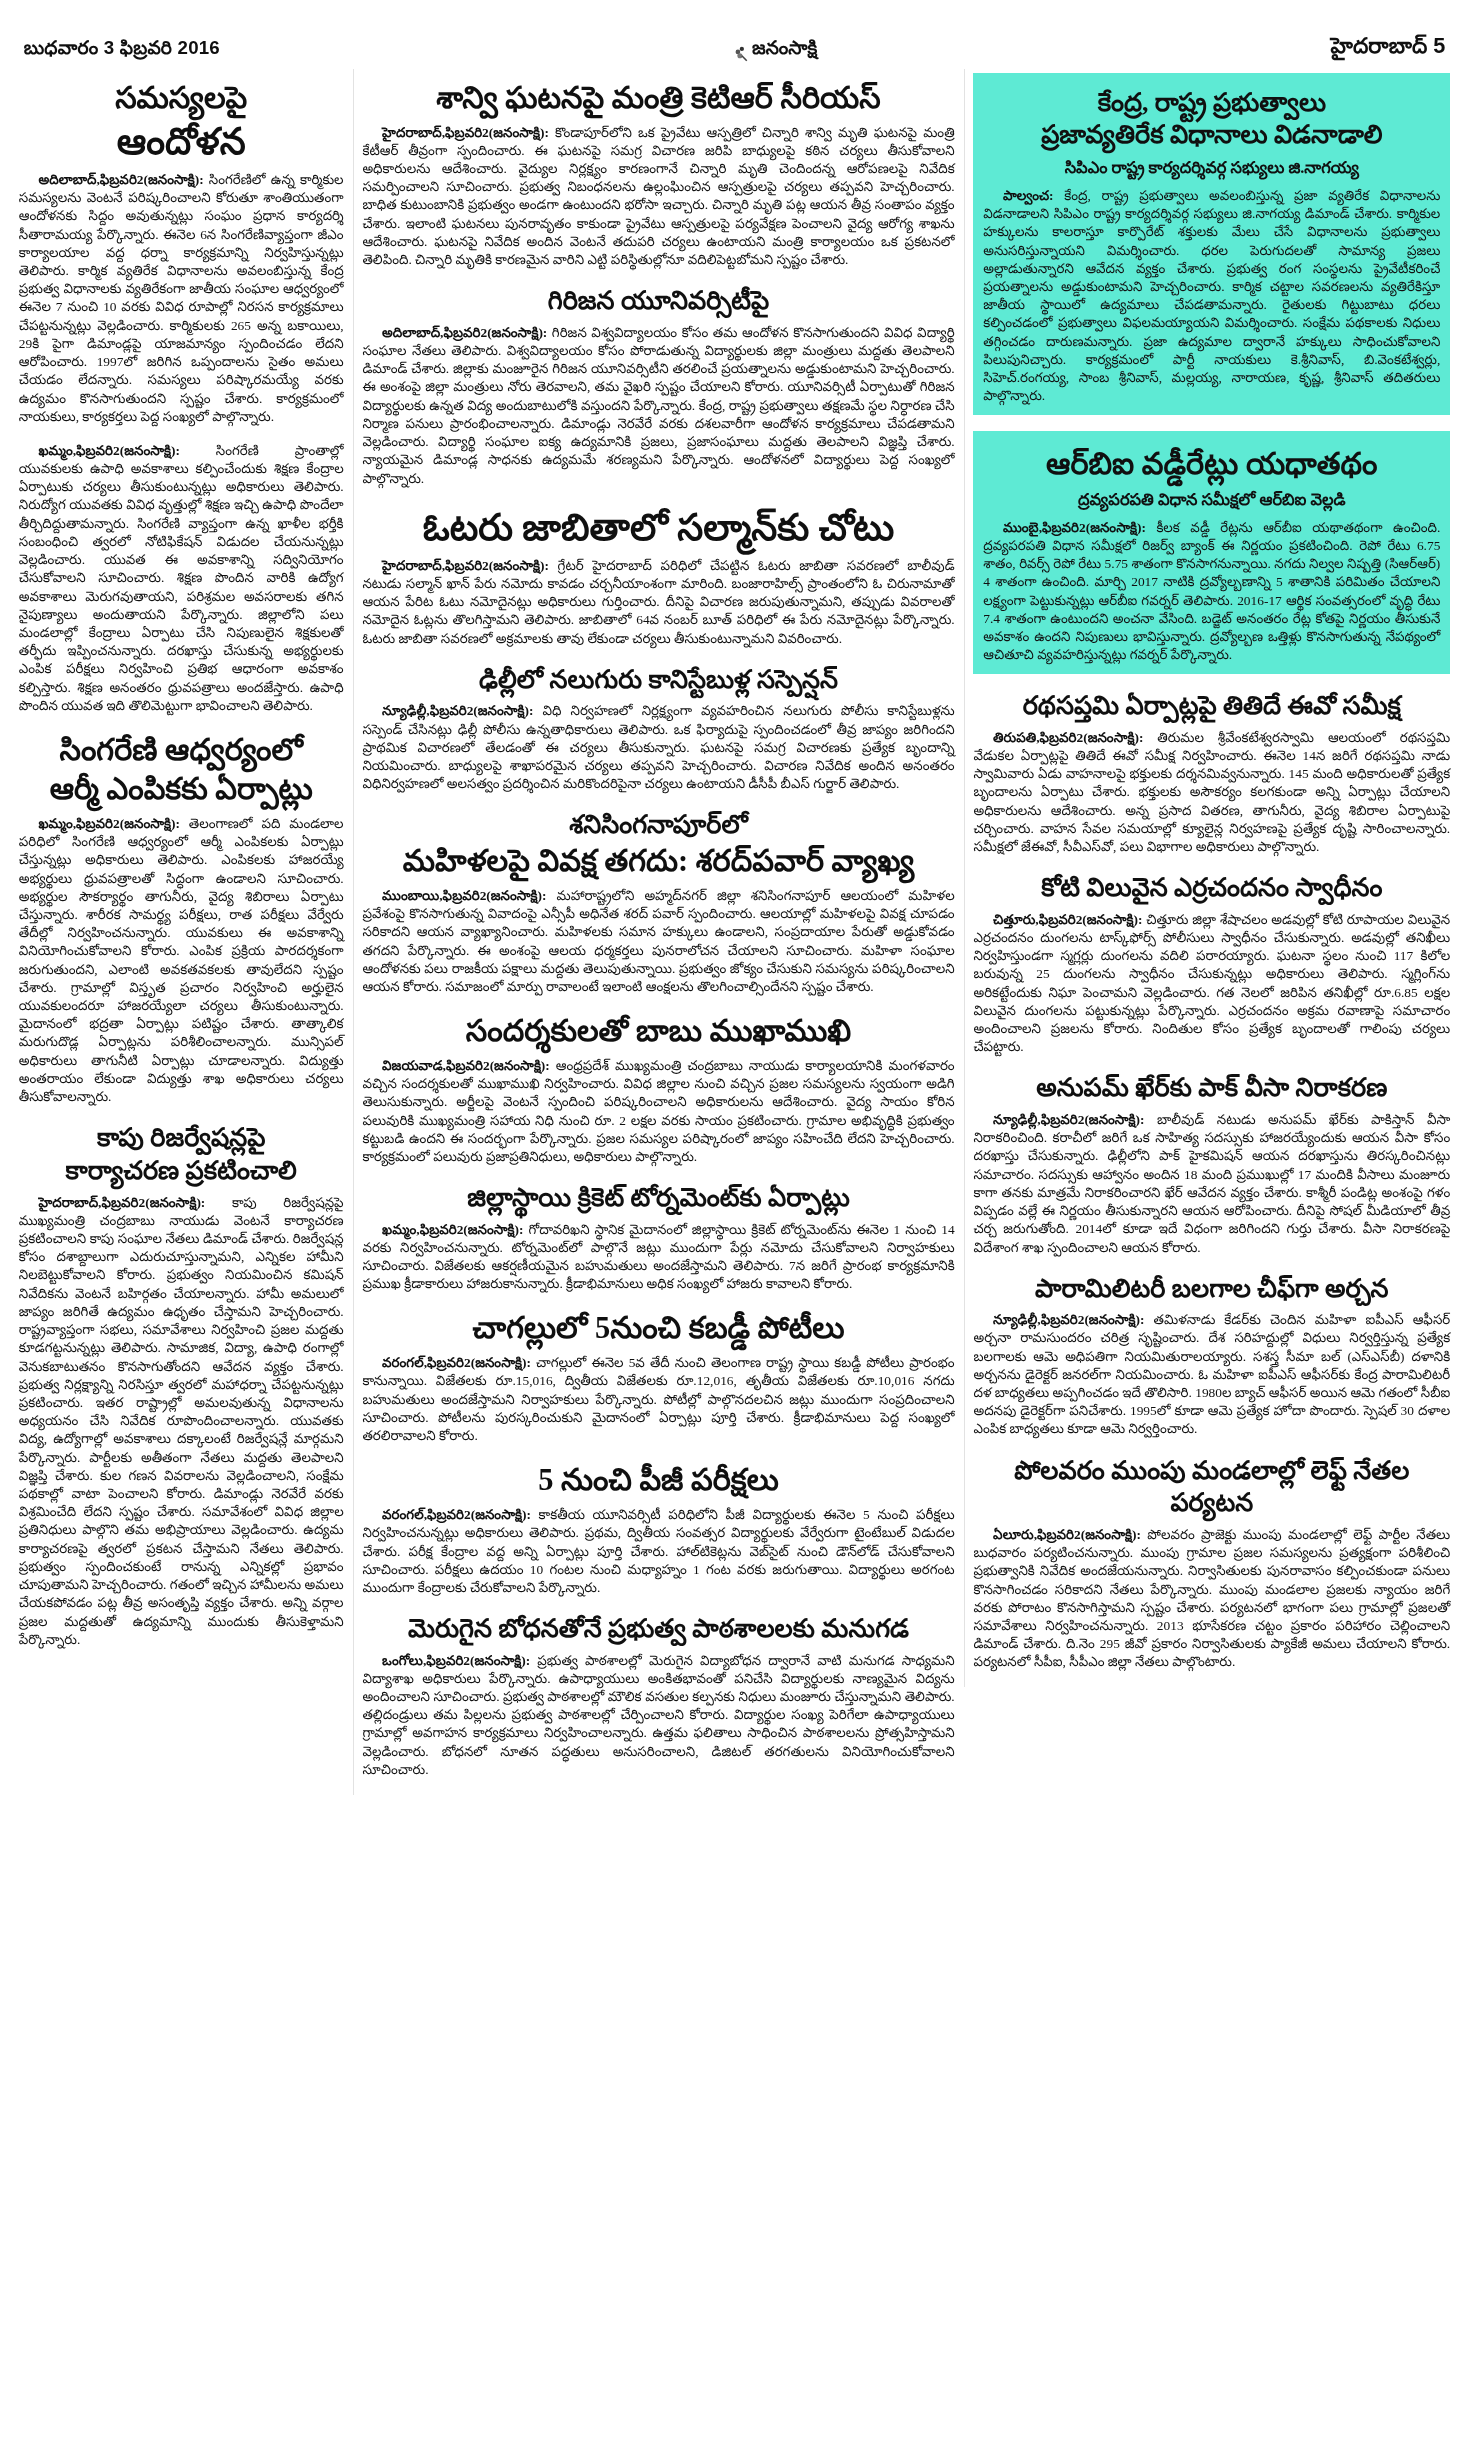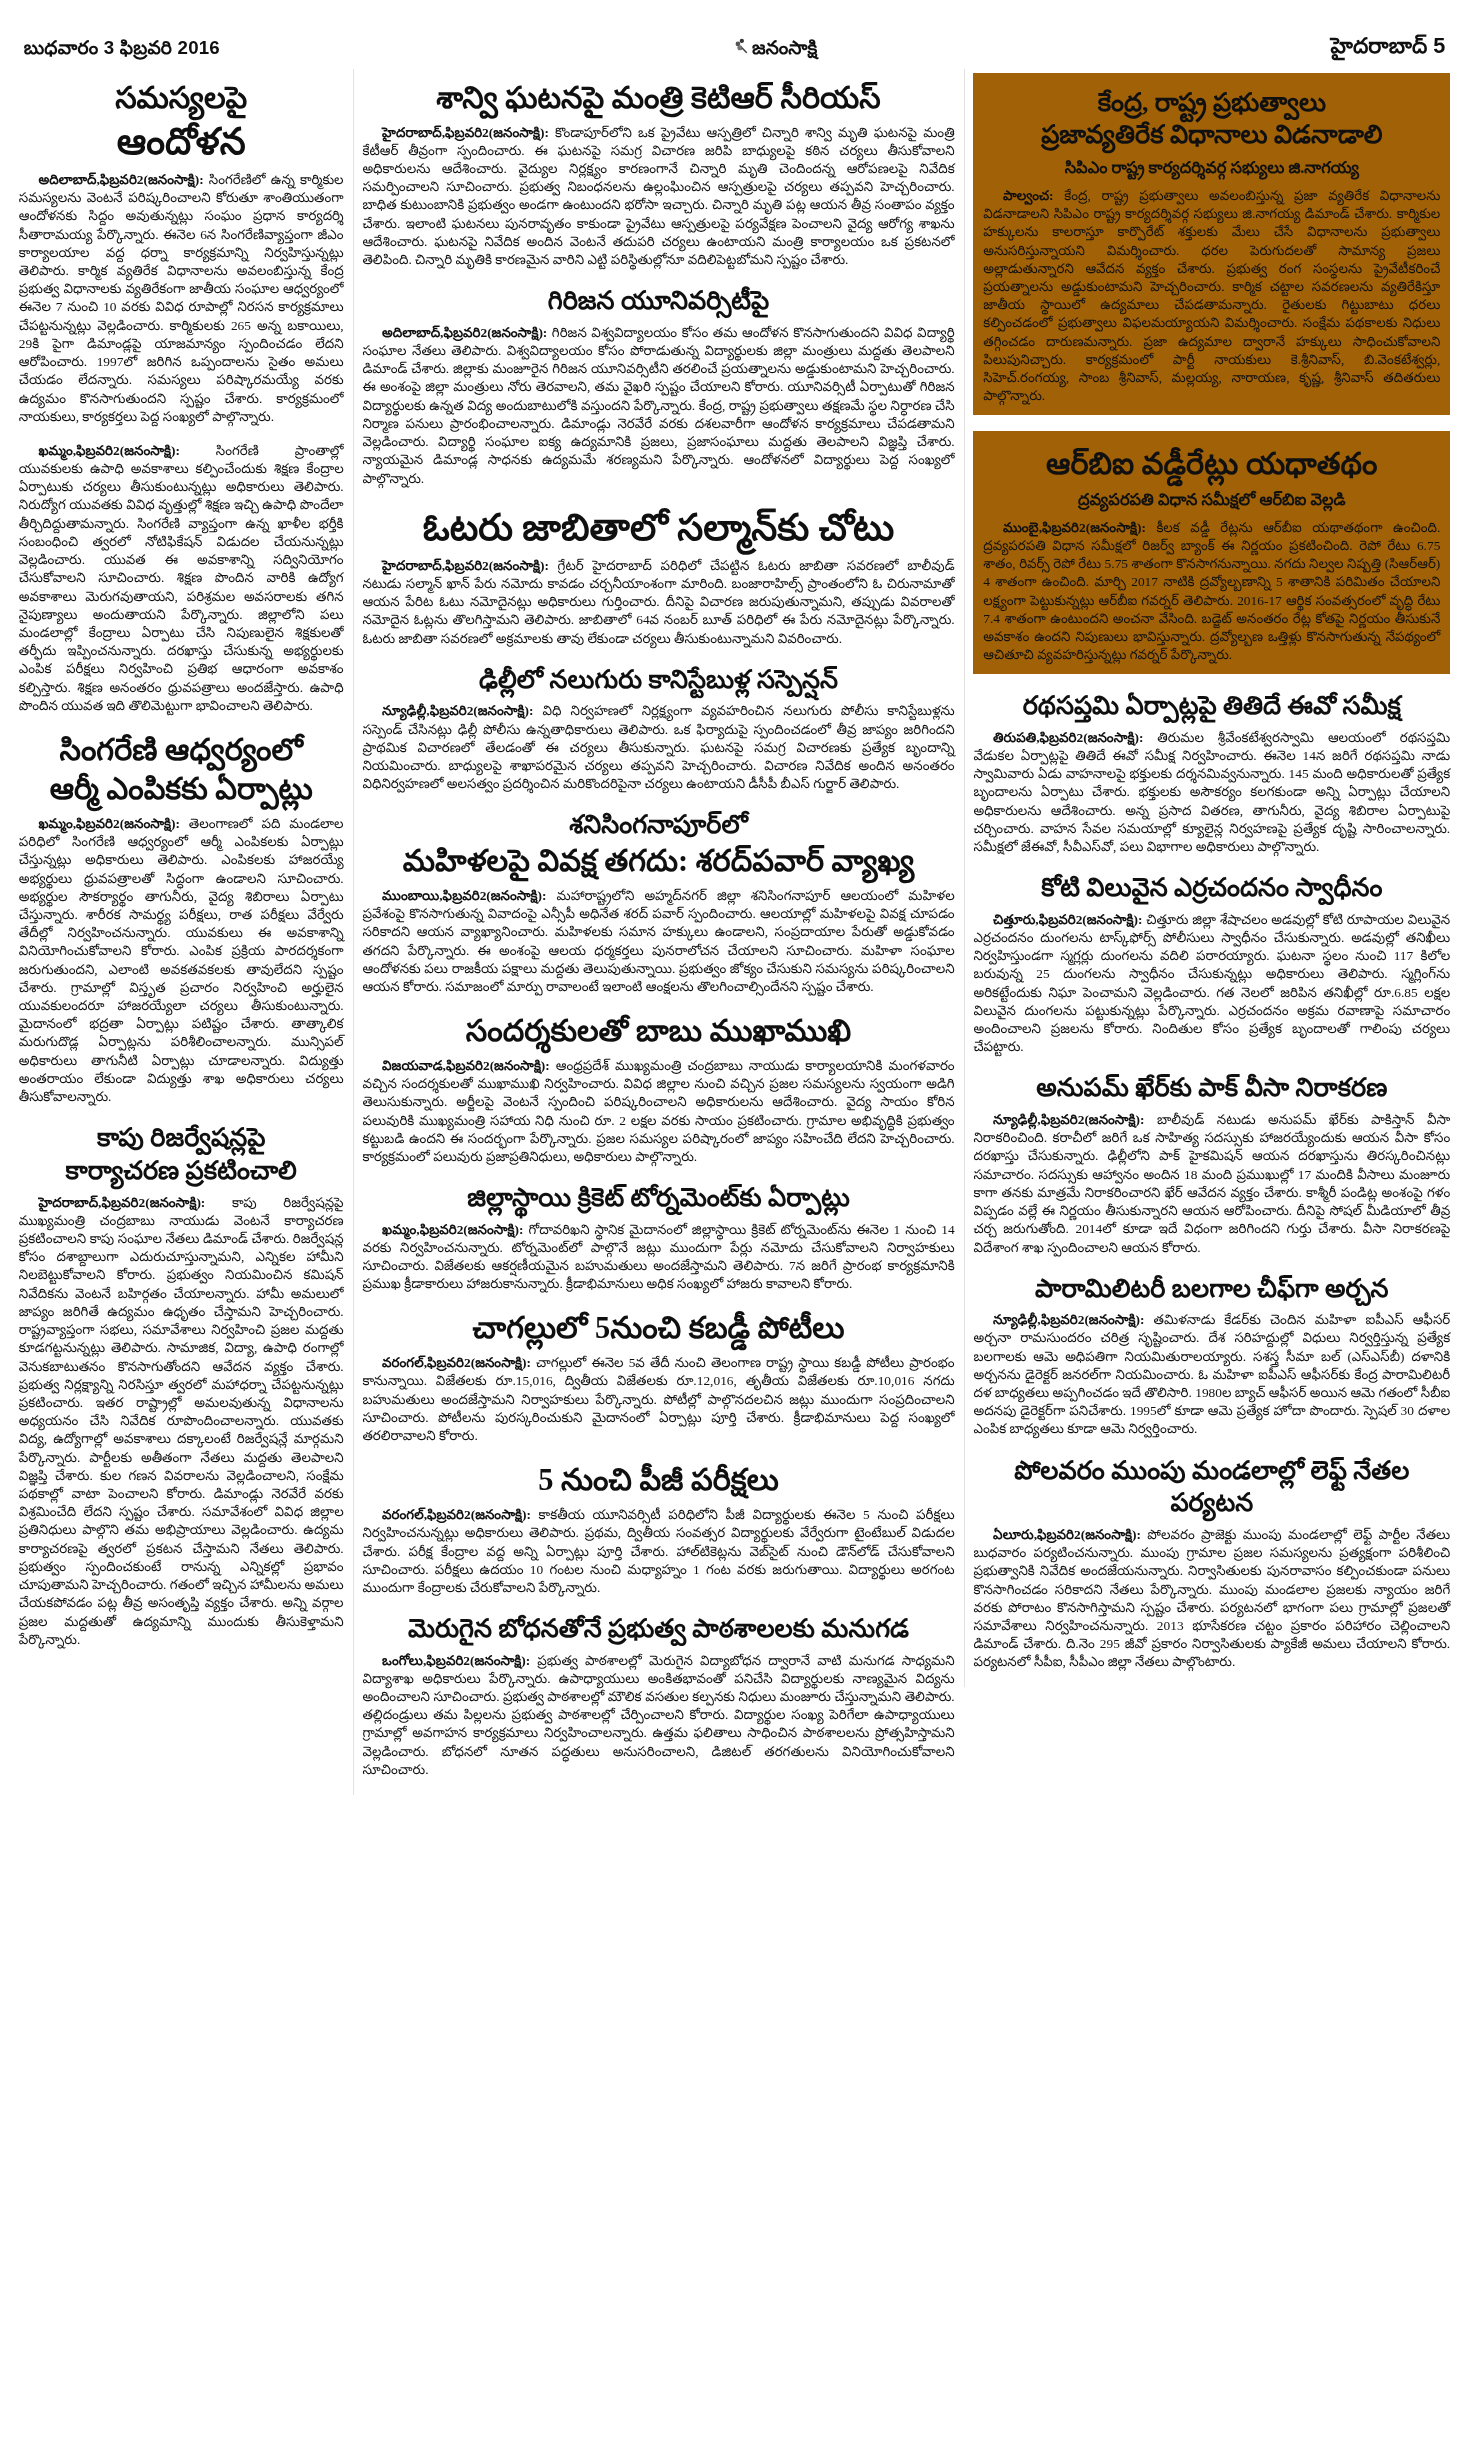--- a/index.html
+++ b/index.html
@@ -8,33 +8,33 @@
     font-family:"Liberation Sans","DejaVu Sans",sans-serif;
     color:#101010;
   }
   .page{width:1469px;height:2463px;overflow:hidden;box-sizing:border-box;padding:0 9.9px;}
   
   .masthead{
     display:flex;align-items:flex-end;justify-content:space-between;
     padding:33px 13.8px 5.9px 13.8px;box-sizing:border-box;
   }
   .m-date{font-size:18.7px;font-weight:bold;letter-spacing:0.2px;}
-  .m-logo{display:flex;align-items:flex-start;gap:1px;font-size:18.7px;font-weight:bold;}
+  .m-logo{display:flex;align-items:flex-end;gap:1px;font-size:18.7px;font-weight:bold;}
   .m-logo .mark{display:inline-block;line-height:0;}
   .m-page{font-size:21.7px;font-weight:bold;}
   
   .cols{display:flex;align-items:flex-start;font-family:Liberation Serif, serif;}
   .col{box-sizing:border-box;padding:3.9px 8.9px 0 8.9px;}
   .col + .col{border-left:1px solid #e2e2e2;}
   .col-left{width:347px;}
   .col-mid{width:619px;}
   .col-right{width:502px;}
   
   .story{margin:0 0 15.8px 0;}
-  .story.shaded{background:#a16207;padding:7.9px 9.9px 9.9px 9.9px;}
+  .story.shaded{background:#5eead4;padding:7.9px 9.9px 9.9px 9.9px;}
   .headline{text-align:center;font-weight:bold;margin:5.9px 0 5.9px 0;}
   .hl{line-height:1.28;}
   .h-xl{font-size:37px;}
   .h-lg{font-size:30.5px;}
   .h-md{font-size:25.6px;}
   .subhead{text-align:center;font-weight:bold;font-size:16.3px;margin:2px 0 5.9px 0;}
   p.body{
     margin:3.9px 0 0 0;font-size:13.4px;line-height:1.36;
     text-align:justify;text-indent:19.7px;word-break:break-word;
   }

